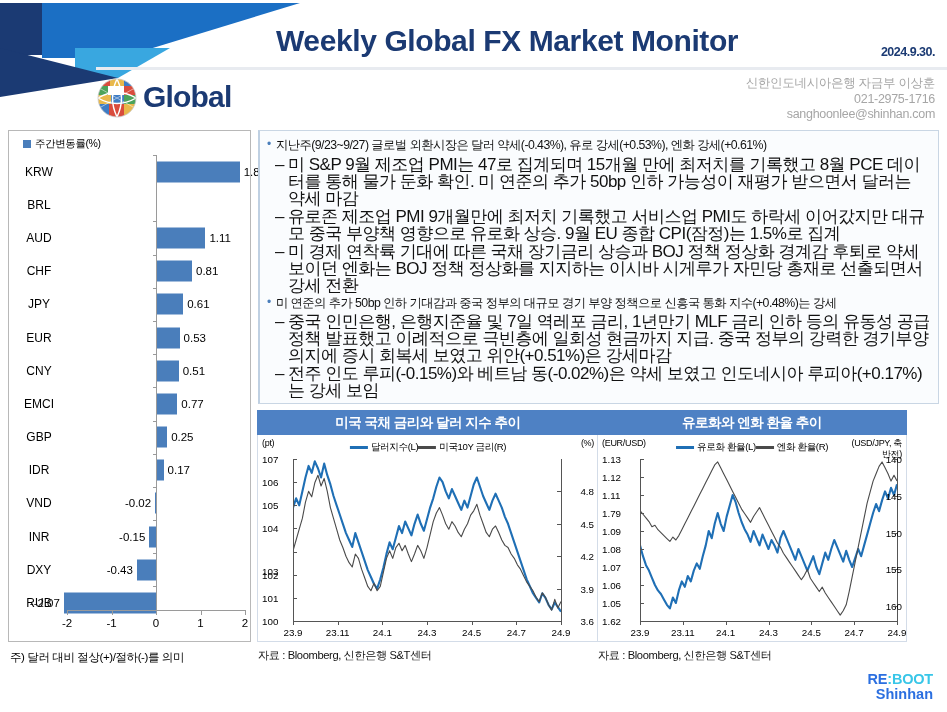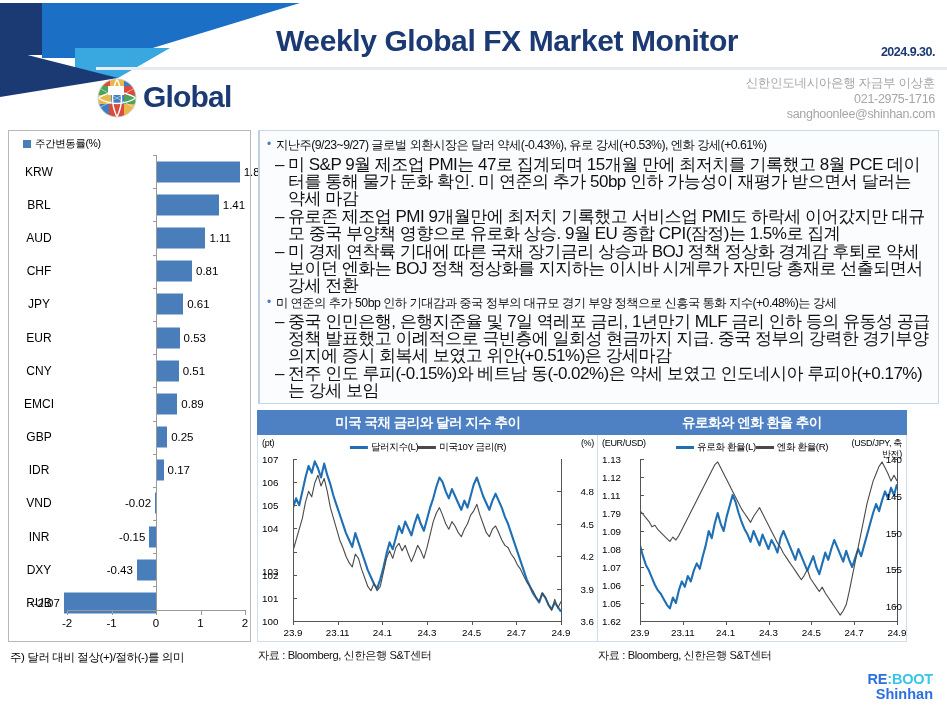--- a/index.html
+++ b/index.html
@@ -387,25 +387,20 @@
       <div class="bar-row">
         <div class="bar-label">KRW</div>
         <div class="bar-track">
           <div class="bar-rect" style="width: 83.66px; left: 89px;"></div>
           <div class="bar-value" style="left: 176.66px;">1.88</div>
           <div style="position: absolute; left: 86px; top: 0px; width: 3px; height: 1px; background: rgb(154, 154, 154);"></div>
         </div>
       </div>
       <div class="bar-row">
         <div class="bar-label">BRL</div>
-        <div class="bar-track">
-          <div class="bar-rect" style="width: 62.745px; left: 89px;"></div>
-          <div class="bar-value" style="left: 155.745px;">1.41</div>
-          <div style="position: absolute; left: 86px; top: 0px; width: 3px; height: 1px; background: rgb(154, 154, 154);"></div>
-        </div>
       </div>
       <div class="bar-row">
         <div class="bar-label">AUD</div>
         <div class="bar-track">
           <div class="bar-rect" style="width: 49.395px; left: 89px;"></div>
           <div class="bar-value" style="left: 142.395px;">1.11</div>
           <div style="position: absolute; left: 86px; top: 0px; width: 3px; height: 1px; background: rgb(154, 154, 154);"></div>
         </div>
       </div>
       <div class="bar-row">
@@ -437,21 +432,21 @@
         <div class="bar-track">
           <div class="bar-rect" style="width: 22.695px; left: 89px;"></div>
           <div class="bar-value" style="left: 115.695px;">0.51</div>
           <div style="position: absolute; left: 86px; top: 0px; width: 3px; height: 1px; background: rgb(154, 154, 154);"></div>
         </div>
       </div>
       <div class="bar-row">
         <div class="bar-label">EMCI</div>
         <div class="bar-track">
           <div class="bar-rect" style="width: 21.36px; left: 89px;"></div>
-          <div class="bar-value" style="left: 114.36px;">0.89</div>
+          <div class="bar-value" style="left: 114.36px;">0.77</div>
           <div style="position: absolute; left: 86px; top: 0px; width: 3px; height: 1px; background: rgb(154, 154, 154);"></div>
         </div>
       </div>
       <div class="bar-row">
         <div class="bar-label">GBP</div>
         <div class="bar-track">
           <div class="bar-rect" style="width: 11.125px; left: 89px;"></div>
           <div class="bar-value" style="left: 104.125px;">0.25</div>
           <div style="position: absolute; left: 86px; top: 0px; width: 3px; height: 1px; background: rgb(154, 154, 154);"></div>
         </div>

